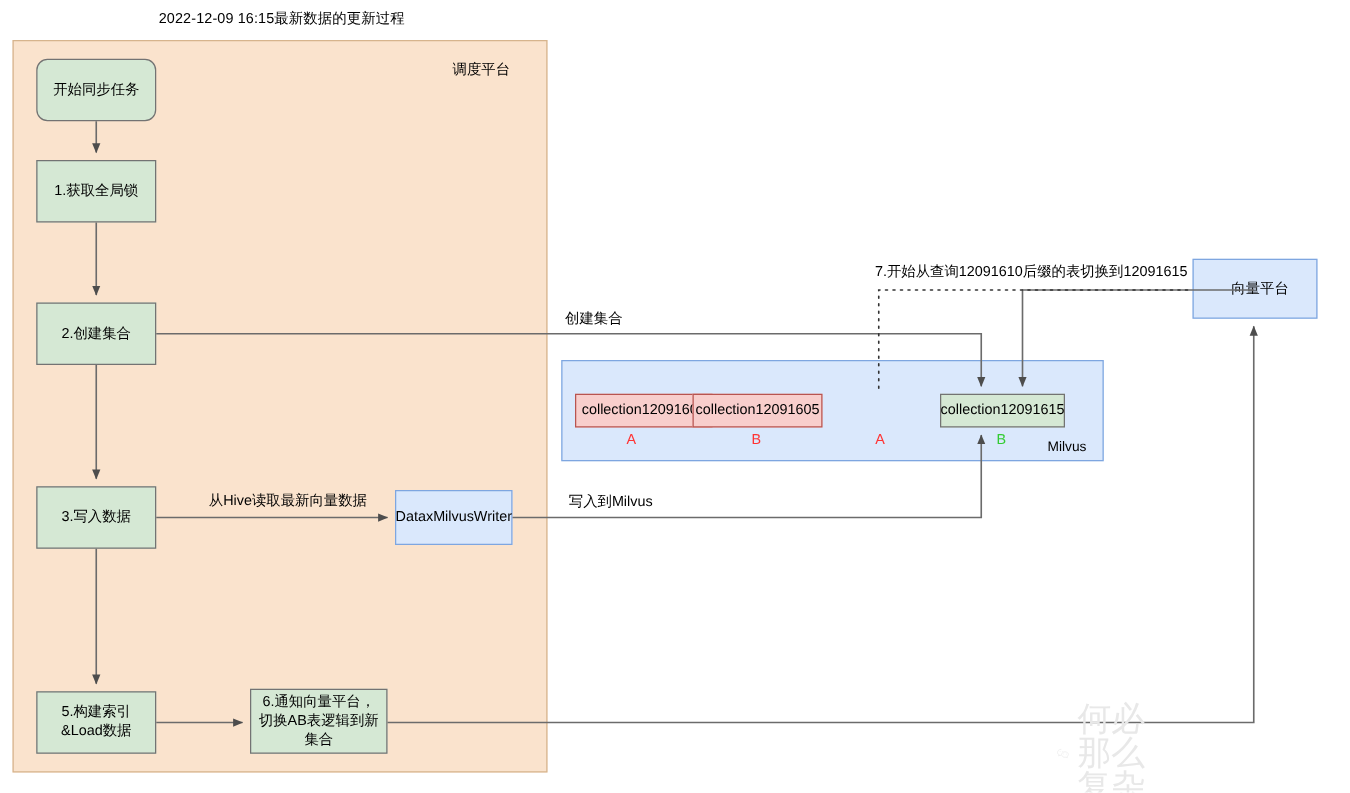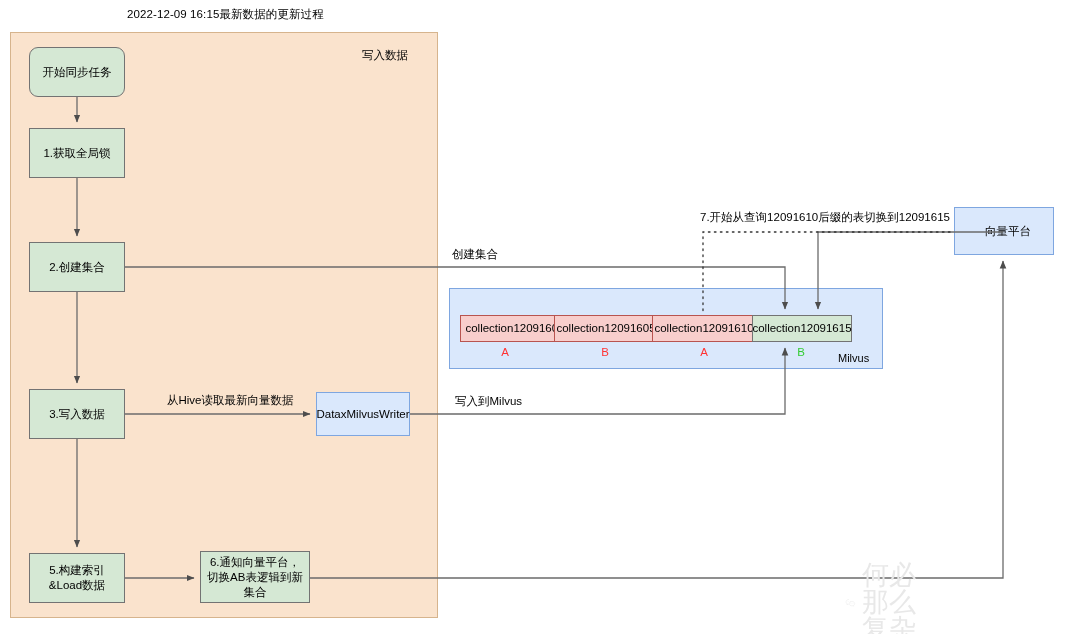--- a/index.html
+++ b/index.html
@@ -69,33 +69,30 @@
   .wm-icon{width:30px;height:30px;}
 </style>
 </head>
 <body>
 
 <div class="canvas">
 
   <div class="title">2022-12-09 16:15最新数据的更新过程</div>
 
   <div class="platform-box"></div>
-  <div class="platform-label">写入数据</div>
+  <div class="platform-label">调度平台</div>
 
   <div class="milvus-box"></div>
   <div class="milvus-label">Milvus</div>
 
   <div class="node red coll" style="left:460px;width:110px;">
     <span>collection12091600</span>
   </div>
   <div class="node red coll" style="left:554px;width:104px;">
     <span>collection12091605</span>
-  </div>
-  <div class="node red coll" style="left:652px;width:104px;">
-    <span>collection12091610</span>
   </div>
   <div class="node green coll" style="left:752px;width:100px;text-align:center;">
     <span>collection12091615</span>
   </div>
 
   <div class="abmark ab-red" style="left:485px;">A</div>
   <div class="abmark ab-red" style="left:585px;">B</div>
   <div class="abmark ab-red" style="left:684px;">A</div>
   <div class="abmark ab-green" style="left:781px;">B</div>
 

